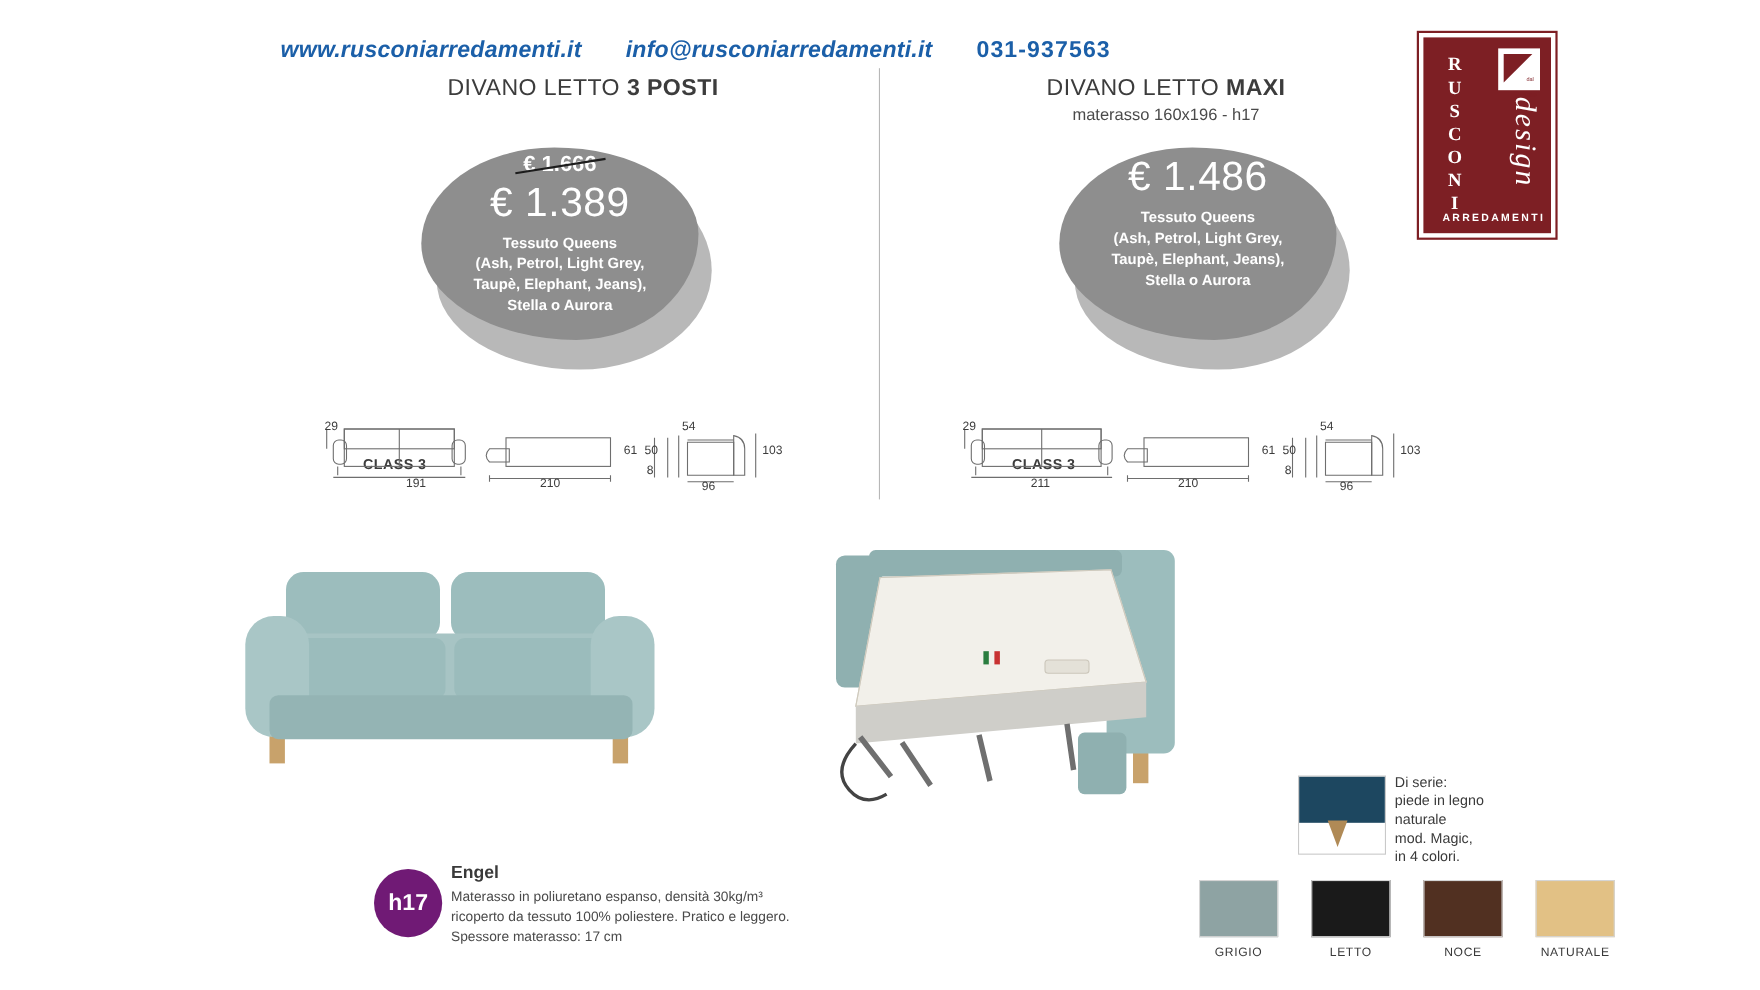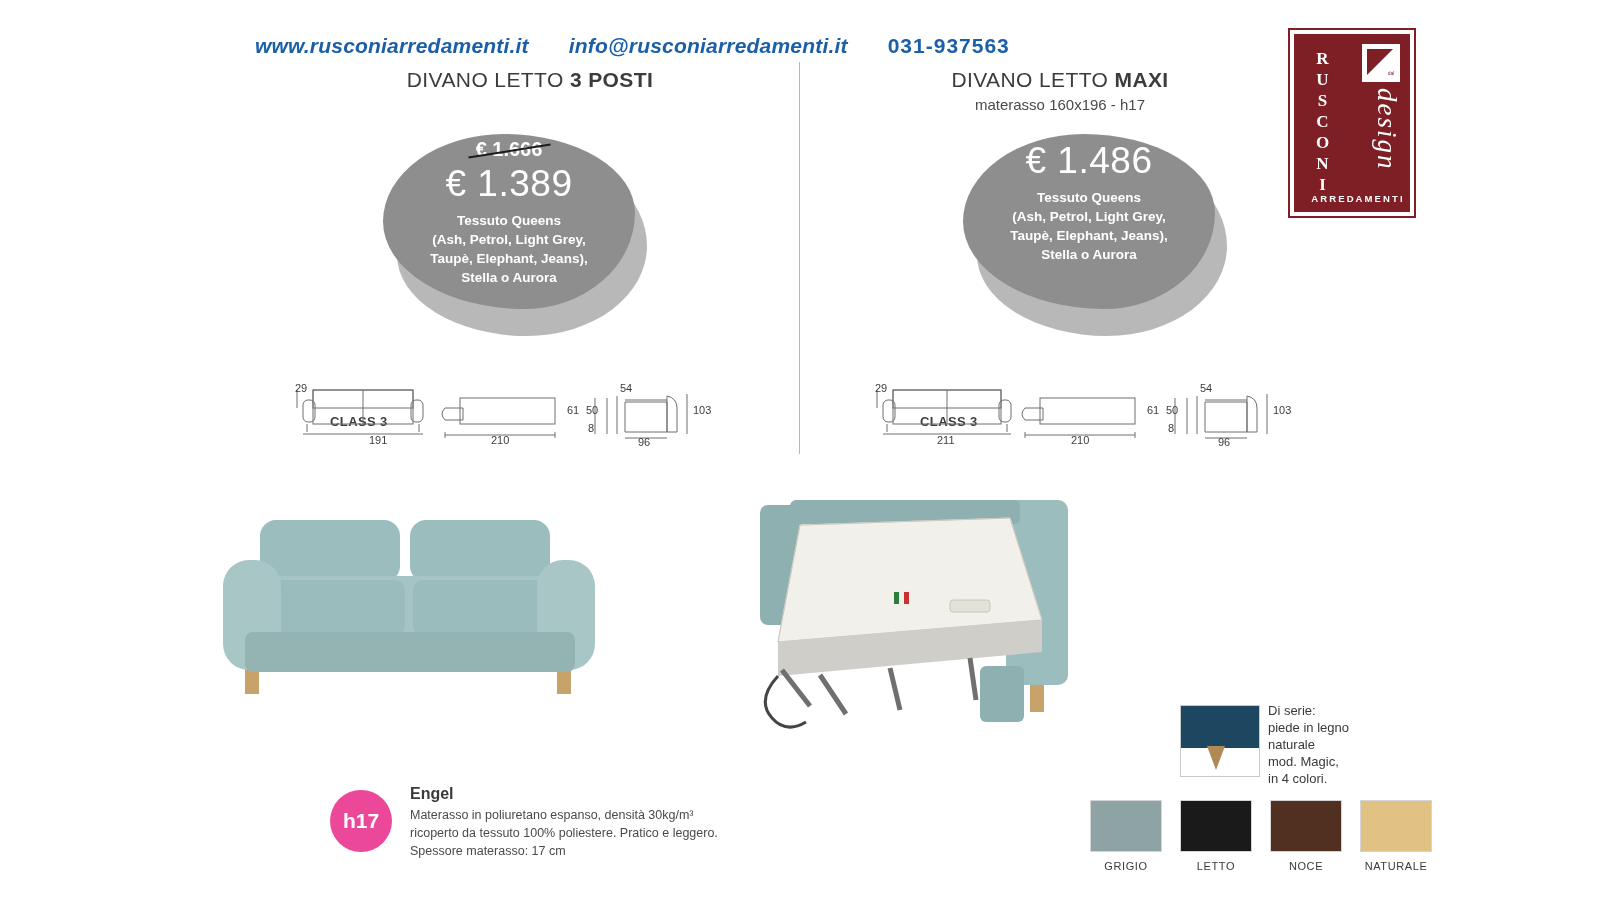--- a/index.html
+++ b/index.html
@@ -243,26 +243,26 @@
     position: absolute;
     left: 650px;
     top: 470px;
     width: 470px;
     height: 275px;
   }
 
   
   .h17-circle {
     position: absolute;
-    left: 330px;
+    left: 340px;
     top: 790px;
     width: 62px;
     height: 62px;
     border-radius: 50%;
-    background: #ec4899;
+    background: #701a75;
     color: #ffffff;
     font-size: 21px;
     font-weight: bold;
     display: flex;
     align-items: center;
     justify-content: center;
   }
   .engel {
     position: absolute;
     left: 410px;
@@ -316,21 +316,21 @@
     line-height: 17px;
     color: #3a3a3a;
   }
 
   
   .swatches {
     position: absolute;
     left: 1090px;
     top: 800px;
     display: flex;
-    gap: 18px;
+    gap: 30px;
   }
   .swatch { width: 72px; }
   .swatch .chip {
     width: 72px;
     height: 52px;
     border: 1px solid #d5d5d5;
     box-sizing: border-box;
   }
   .swatch .cname {
     margin-top: 8px;

